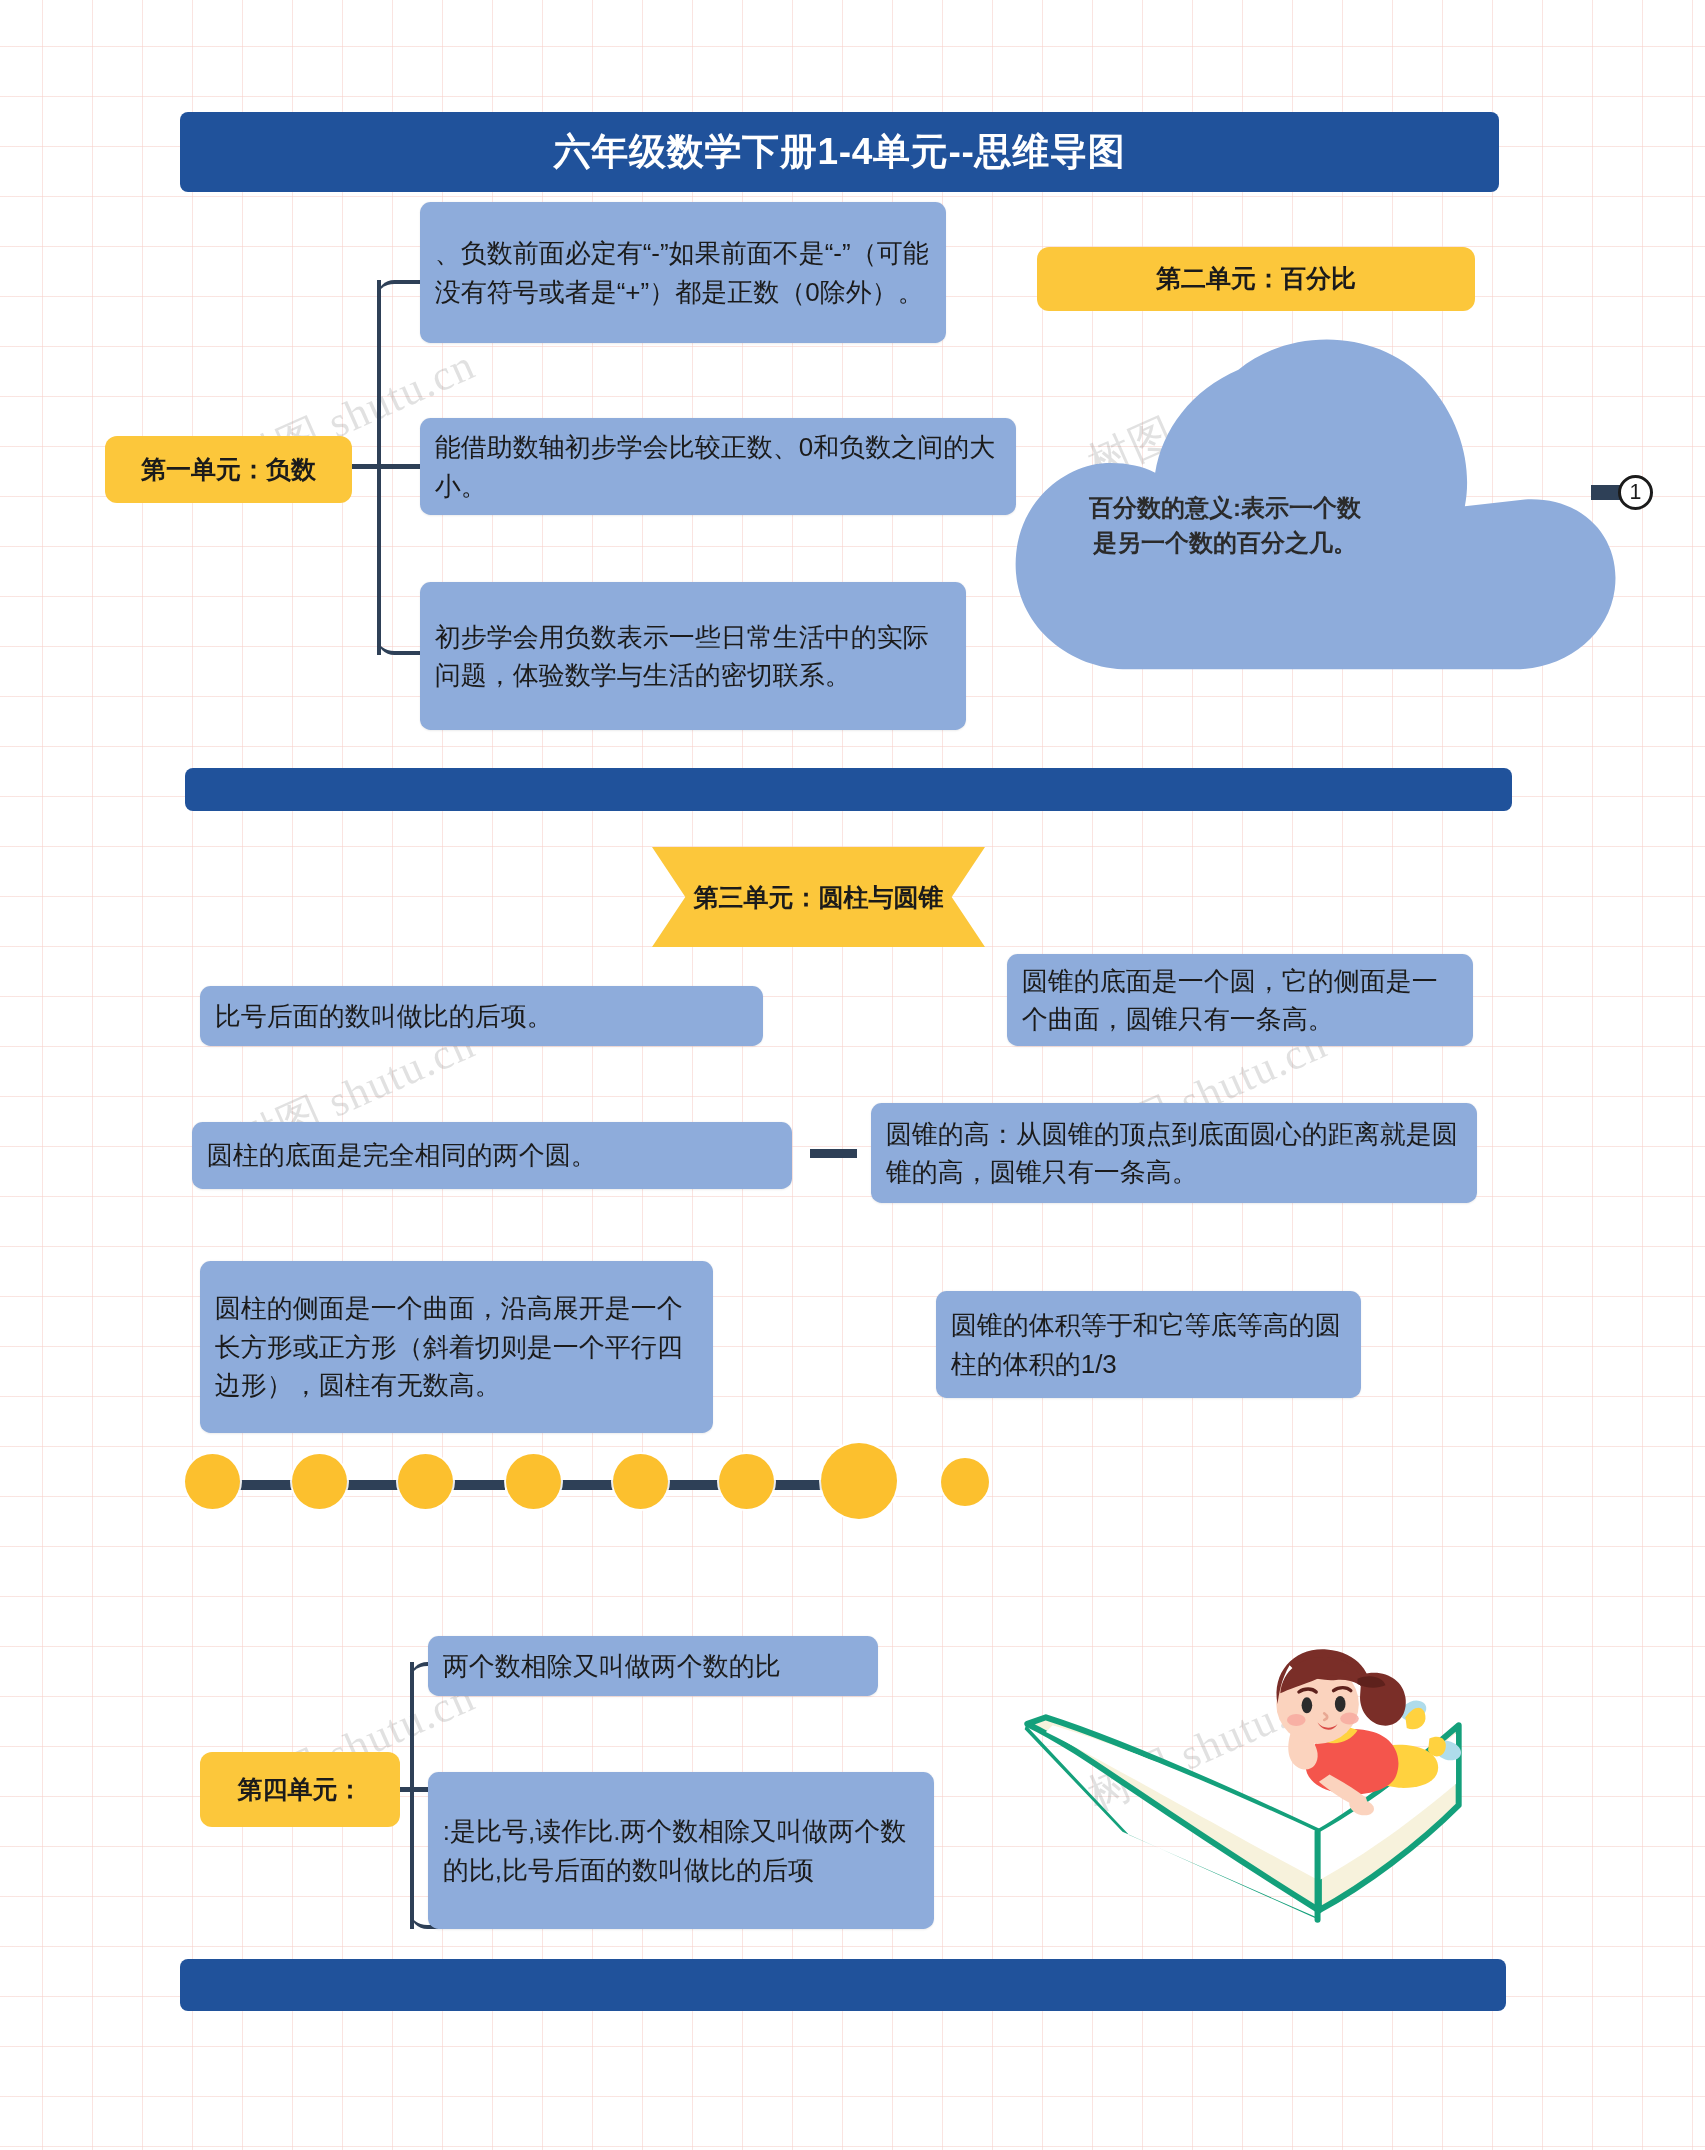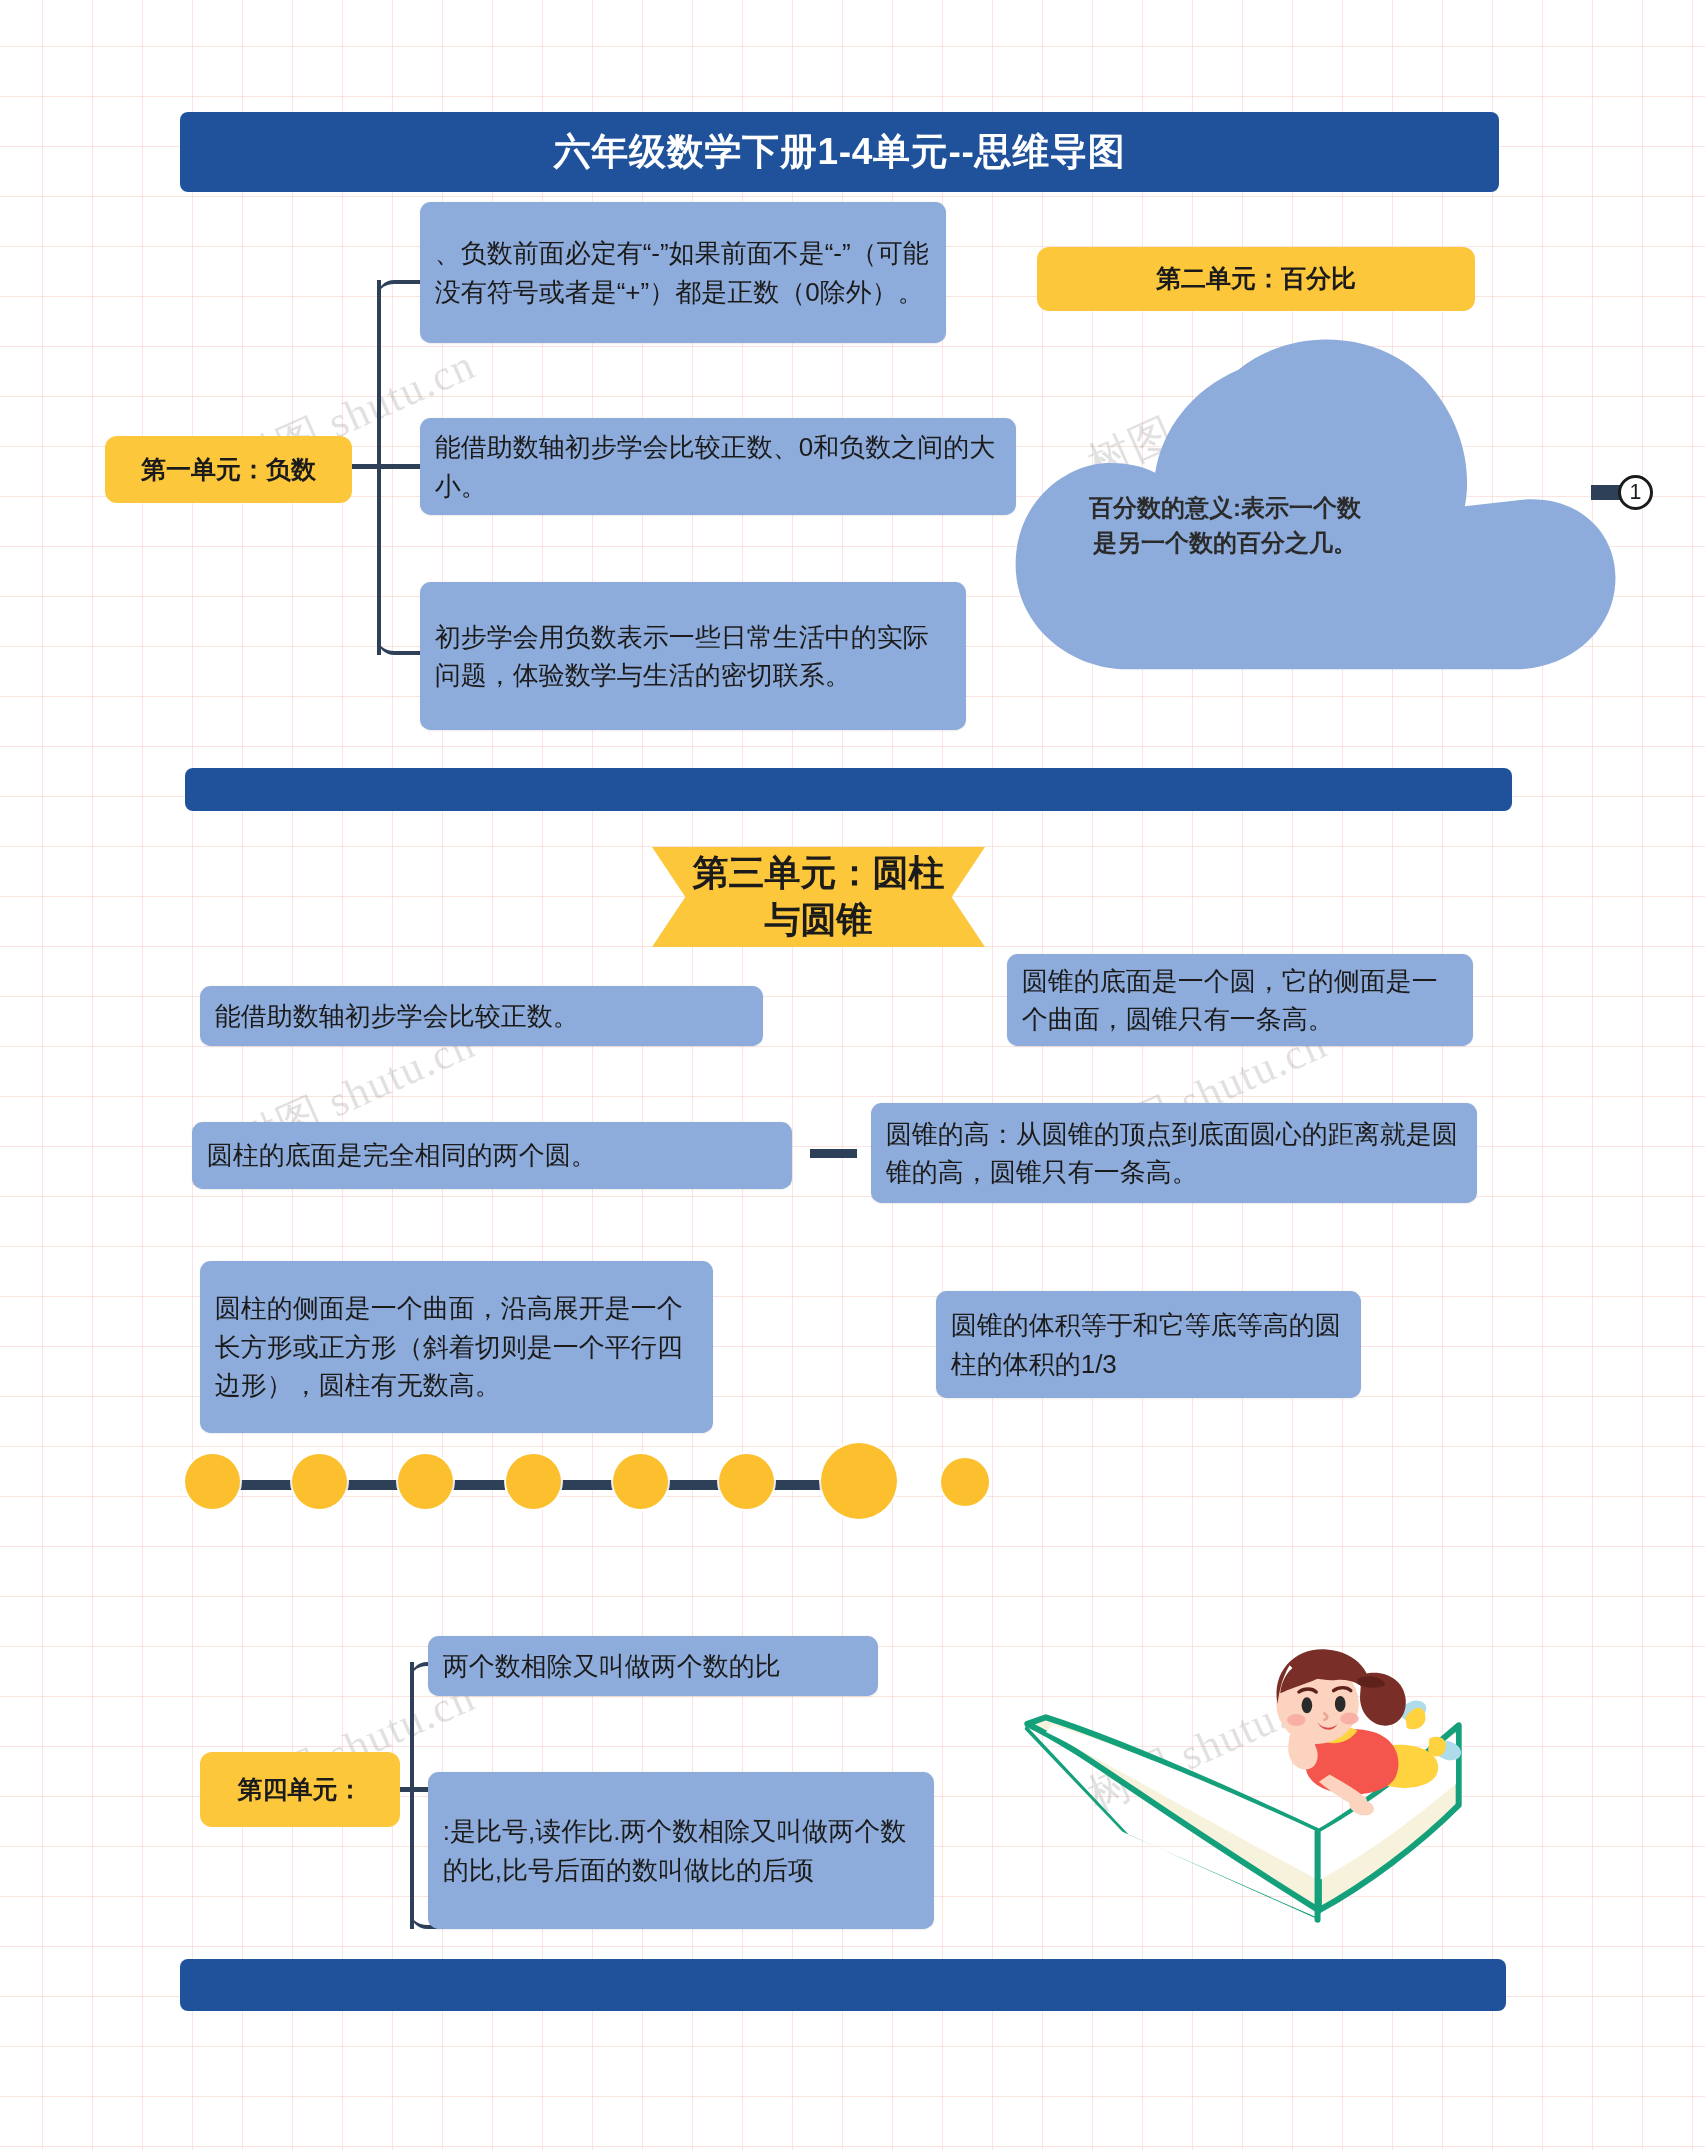--- a/index.html
+++ b/index.html
@@ -85,21 +85,21 @@
     background: #FCC73B;
     display: flex;
     align-items: center;
     justify-content: center;
     box-sizing: border-box;
     padding: 8px 40px;
     clip-path: polygon(0% 0%, 100% 0%, 90% 50%, 100% 100%, 0% 100%, 10% 50%);
   }
   .ribbon span {
     color: #1b1b1b;
-    font-size: 36px;
+    font-size: 25px;
     font-weight: 700;
     text-align: center;
     line-height: 1.3;
   }
 
   
   .tbox {
     position: absolute;
     background: #8EACDB;
     border-radius: 10.7px;
@@ -250,21 +250,21 @@
     <span>1</span>
   </div>
 
   <div class="bluebar" style="left:185px; top:768px; width:1327px; height:43px;"></div>
 
   <div class="ribbon" style="left:652px; top:847px; width:333px; height:100px;">
     <span>第三单元：圆柱与圆锥</span>
   </div>
 
   <div class="tbox" style="left:200px; top:986px; width:563px; height:60px;">
-    <p>能借助数轴初步学会比较正数。</p>
+    <p>比号后面的数叫做比的后项。</p>
   </div>
 
   <div class="tbox" style="left:200px; top:1261px; width:513px; height:172px;">
     <p>圆柱的侧面是一个曲面，沿高展开是一个长方形或正方形（斜着切则是一个平行四边形），圆柱有无数高。</p>
   </div>
 
   <div class="tbox" style="left:192px; top:1122px; width:600px; height:67px;">
     <p>圆柱的底面是完全相同的两个圆。</p>
   </div>
 

